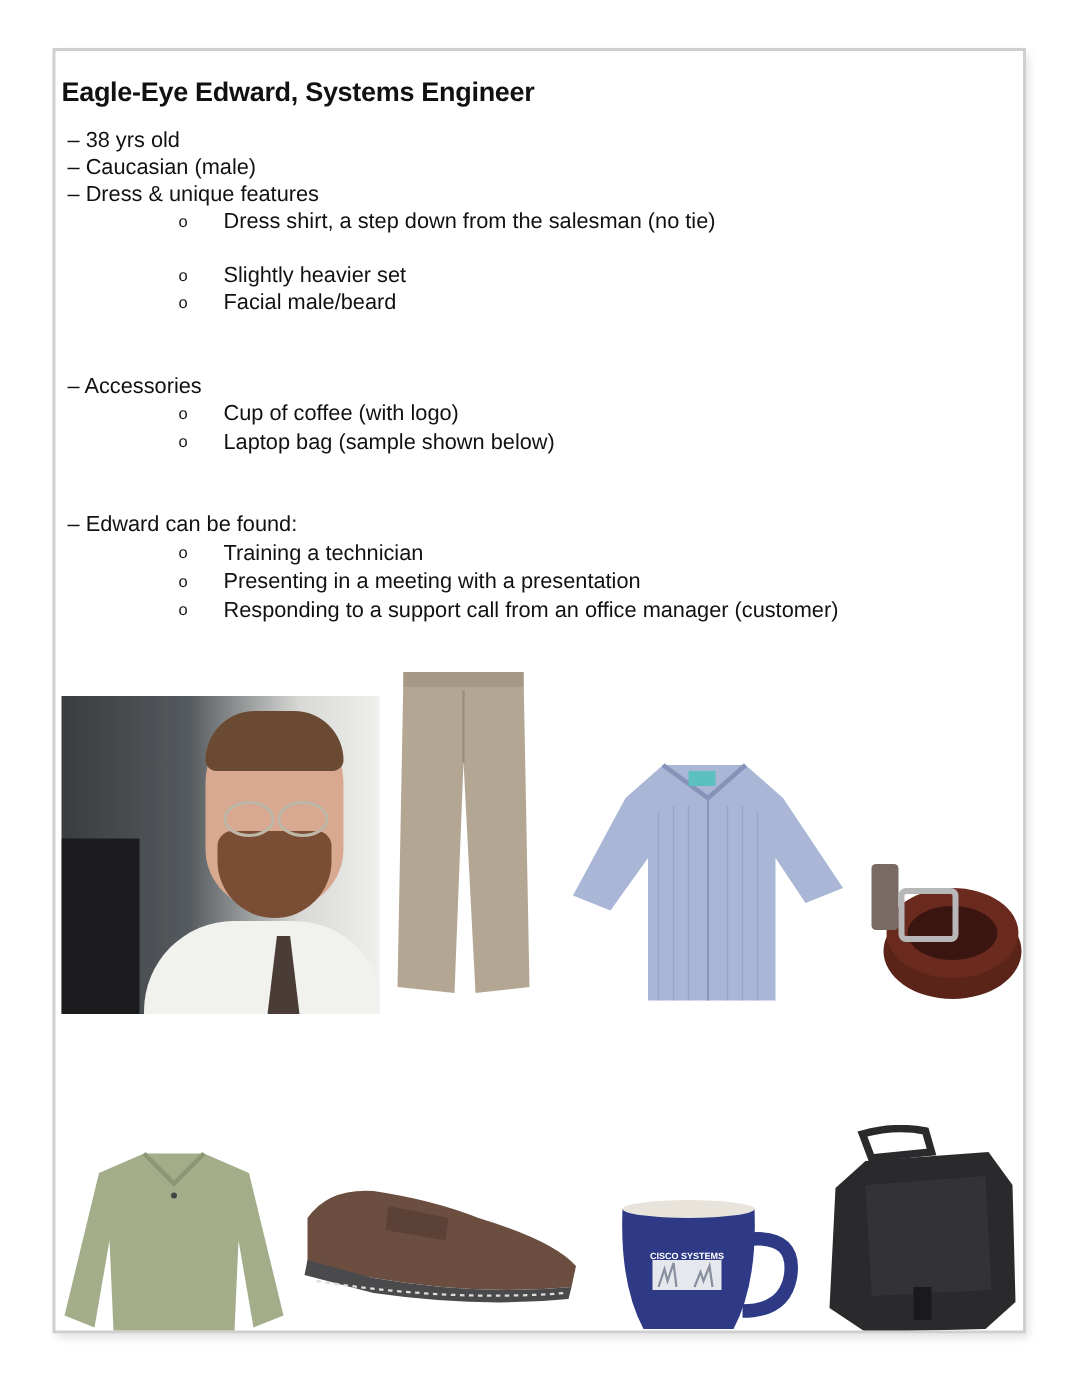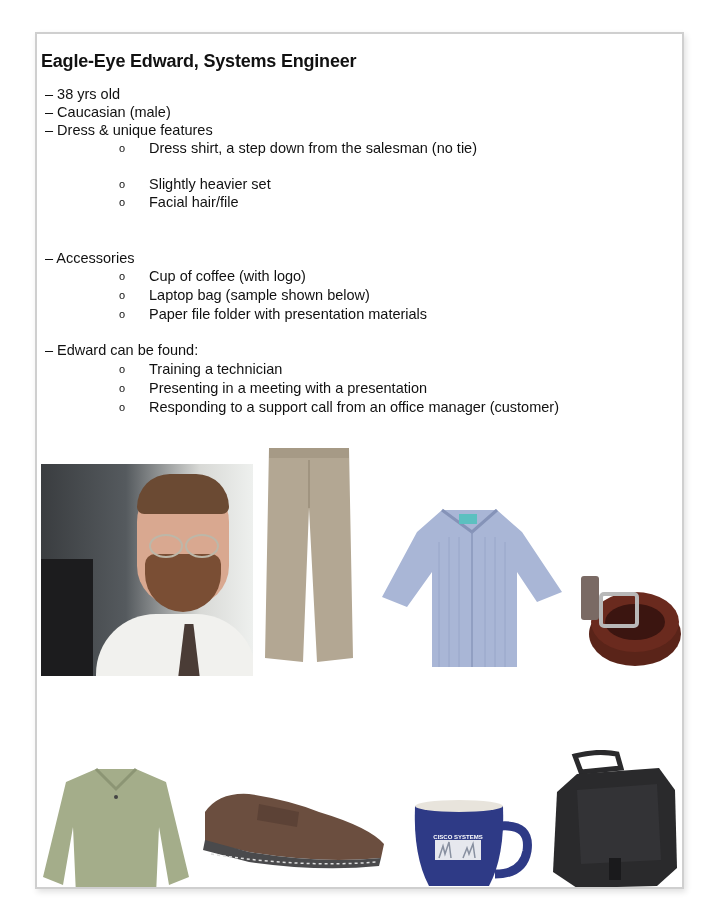--- a/index.html
+++ b/index.html
@@ -46,26 +46,25 @@
 
 <div class="page">
   <div class="title">Eagle-Eye Edward, Systems Engineer</div>
 
   <div class="line dash" style="top:27px">– 38 yrs old</div>
   <div class="line dash" style="top:45px">– Caucasian (male)</div>
   <div class="line dash" style="top:63px">– Dress &amp; unique features</div>
 
   <div class="line sub" style="top:81px"><span class="bullet">o</span><span>Dress shirt, a step down from the salesman (no tie)</span></div>
   <div class="line sub" style="top:117px"><span class="bullet">o</span><span>Slightly heavier set</span></div>
-  <div class="line sub" style="top:135px"><span class="bullet">o</span><span>Facial hair/file</span></div>
+  <div class="line sub" style="top:135px"><span class="bullet">o</span><span>Facial male/beard</span></div>
 
   <div class="line dash" style="top:191px">– Accessories</div>
   <div class="line sub" style="top:209px"><span class="bullet">o</span><span>Cup of coffee (with logo)</span></div>
   <div class="line sub" style="top:228px"><span class="bullet">o</span><span>Laptop bag (sample shown below)</span></div>
-  <div class="line sub" style="top:247px"><span class="bullet">o</span><span>Paper file folder with presentation materials</span></div>
 
   <div class="line dash" style="top:283px">– Edward can be found:</div>
   <div class="line sub" style="top:302px"><span class="bullet">o</span><span>Training a technician</span></div>
   <div class="line sub" style="top:321px"><span class="bullet">o</span><span>Presenting in a meeting with a presentation</span></div>
   <div class="line sub" style="top:340px"><span class="bullet">o</span><span>Responding to a support call from an office manager (customer)</span></div>
 
   <div class="img portrait" title="photo of bearded man with glasses, white shirt and tie">
     <div class="monitor"></div>
     <div class="shirt"></div>
     <div class="tie"></div>

